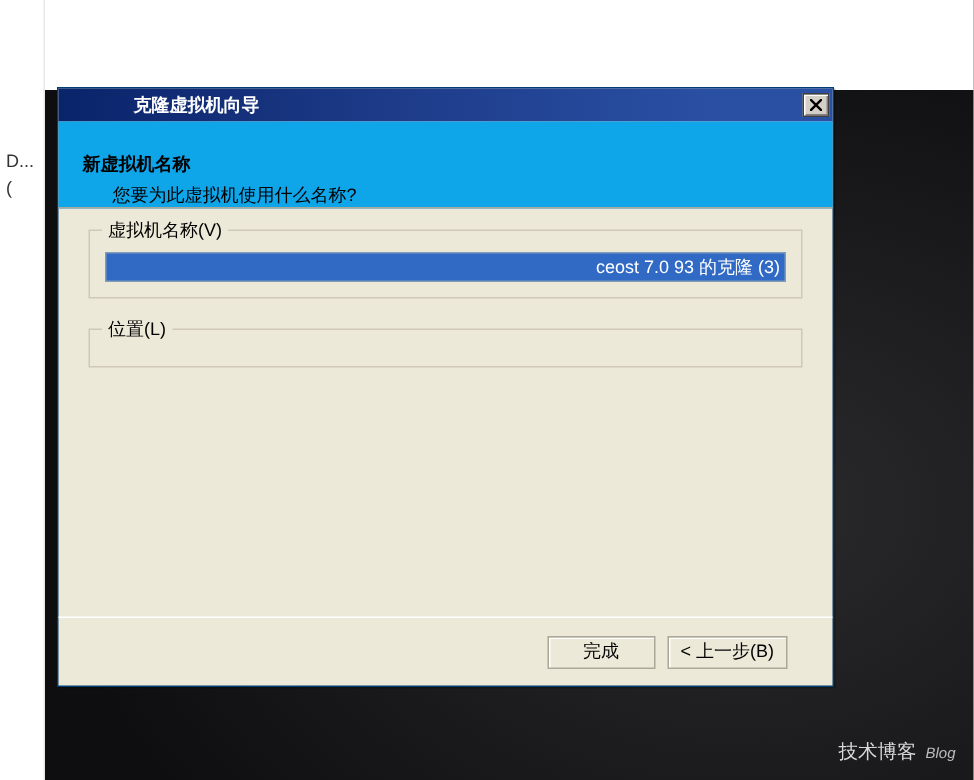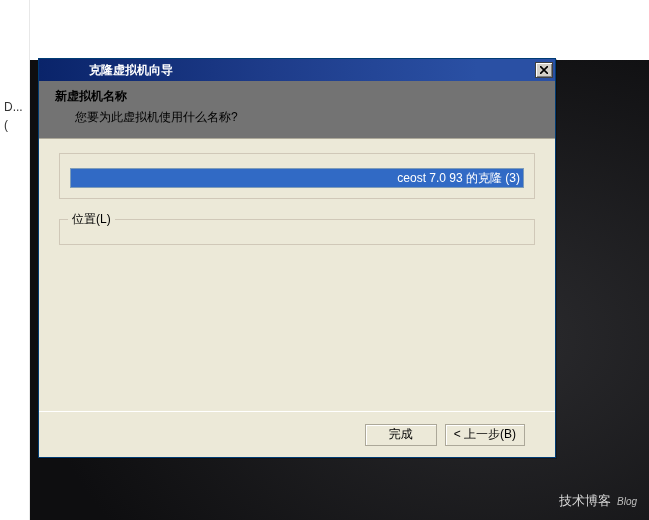--- a/index.html
+++ b/index.html
@@ -45,22 +45,22 @@
 .titlebar .title { flex: 1; margin-left: 44px; }
 .titlebar .close-btn {
   width: 18px; height: 16px; background: #d4d0c8;
   border: 1px solid #404040;
   box-shadow: inset 1px 1px 0 #fff, inset -1px -1px 0 #808080;
   display: flex; align-items: center; justify-content: center;
   color: #000; font-family: Arial; font-size: 11px; font-weight: bold;
   cursor: default;
 }
 .header {
-  height: 58px; background: #737373; border-bottom: 1px solid #aca899;
-  padding: 7px 16px;
+  height: 58px; background: #0ea5e9; border-bottom: 1px solid #aca899;
+  padding: 20px 16px;
 }
 .header .h-title { font-weight: bold; font-size: 12px; }
 .header .h-sub { padding: 4px 0 0 20px; color: #000; }
 
 .body-area {
   position: absolute; top: 80px; left: 0; right: 0; bottom: 46px;
   padding: 14px 20px;
 }
 .group { border: 1px solid #d0c8b8; padding: 14px 10px 10px; margin-bottom: 20px; position: relative; }
 .group-label { position: absolute; top: -9px; left: 8px; background: #ece9d8; padding: 0 4px; }
@@ -115,20 +115,21 @@
     </div>
   </div>
 
   <div class="header">
     <div class="h-title">新虚拟机名称</div>
     <div class="h-sub">您要为此虚拟机使用什么名称?</div>
   </div>
 
   <div class="body-area">
     <fieldset class="group">
+      <span class="group-label">虚拟机名称(V)</span>
       <input class="text-input selected" value="ceost 7.0 93 的克隆 (3)" style="">
     </fieldset>
 
     <fieldset class="group">
       <span class="group-label">位置(L)</span>
     </fieldset>
   </div>
 
   <div class="footer">
     <button class="btn" style="margin-left:-8px">完成</button>

